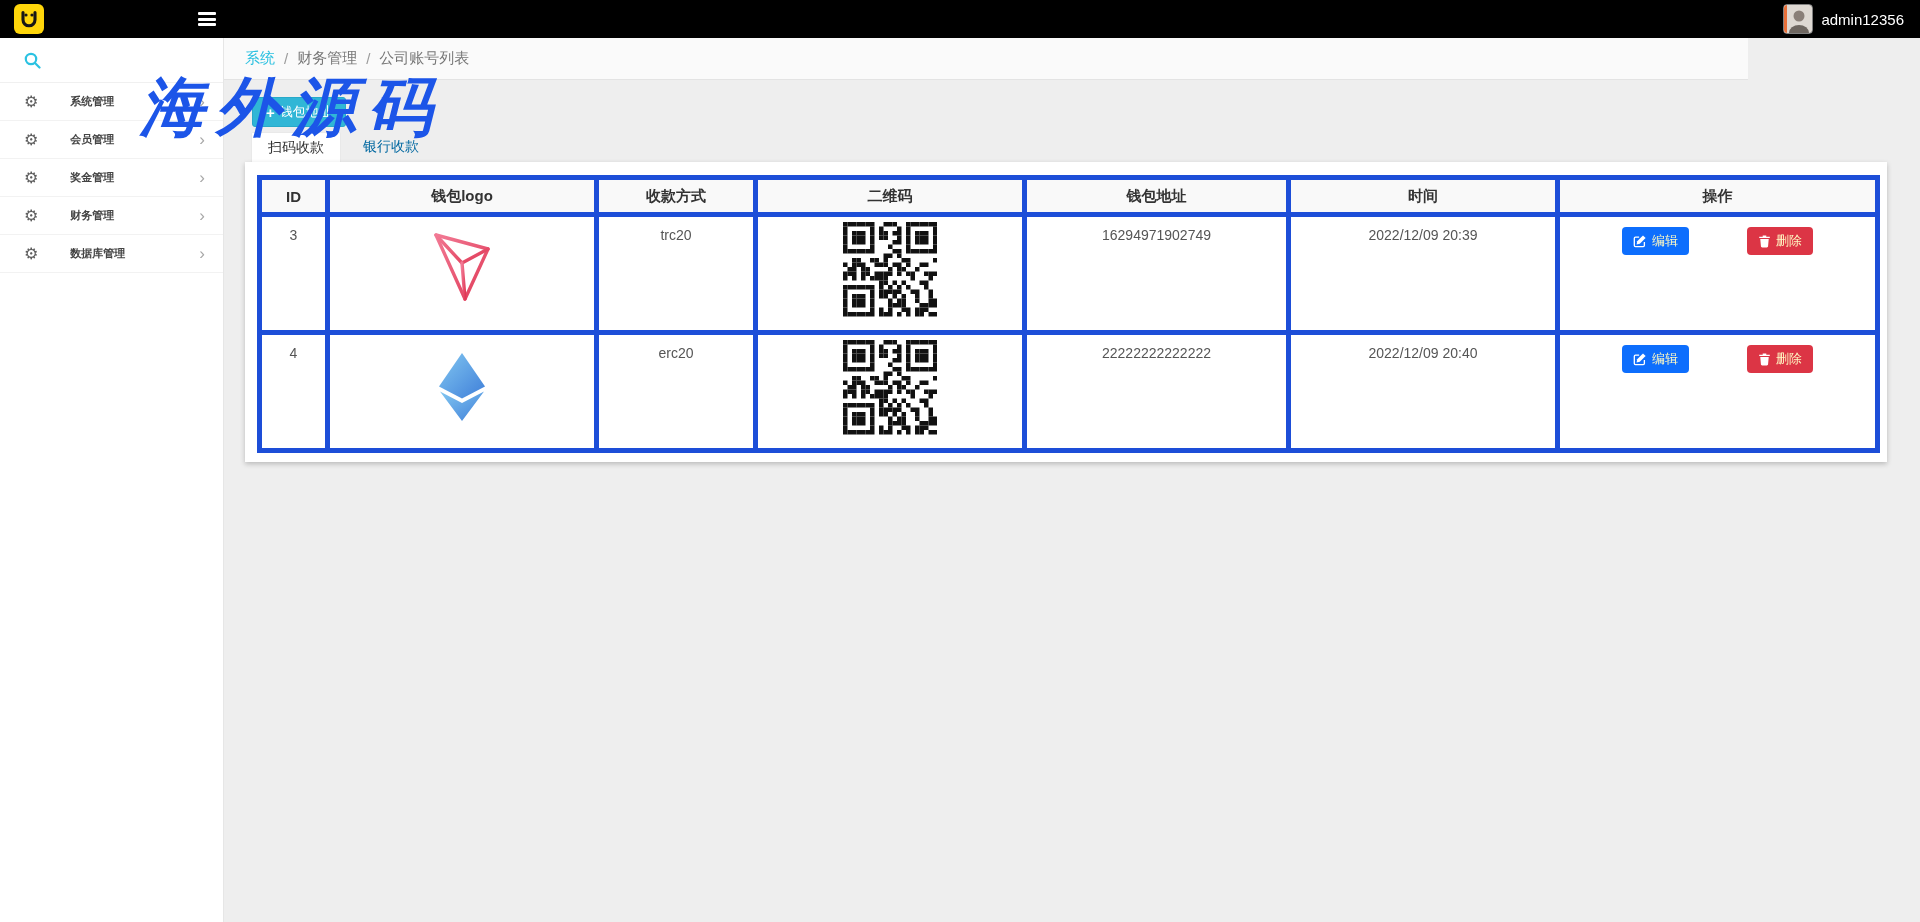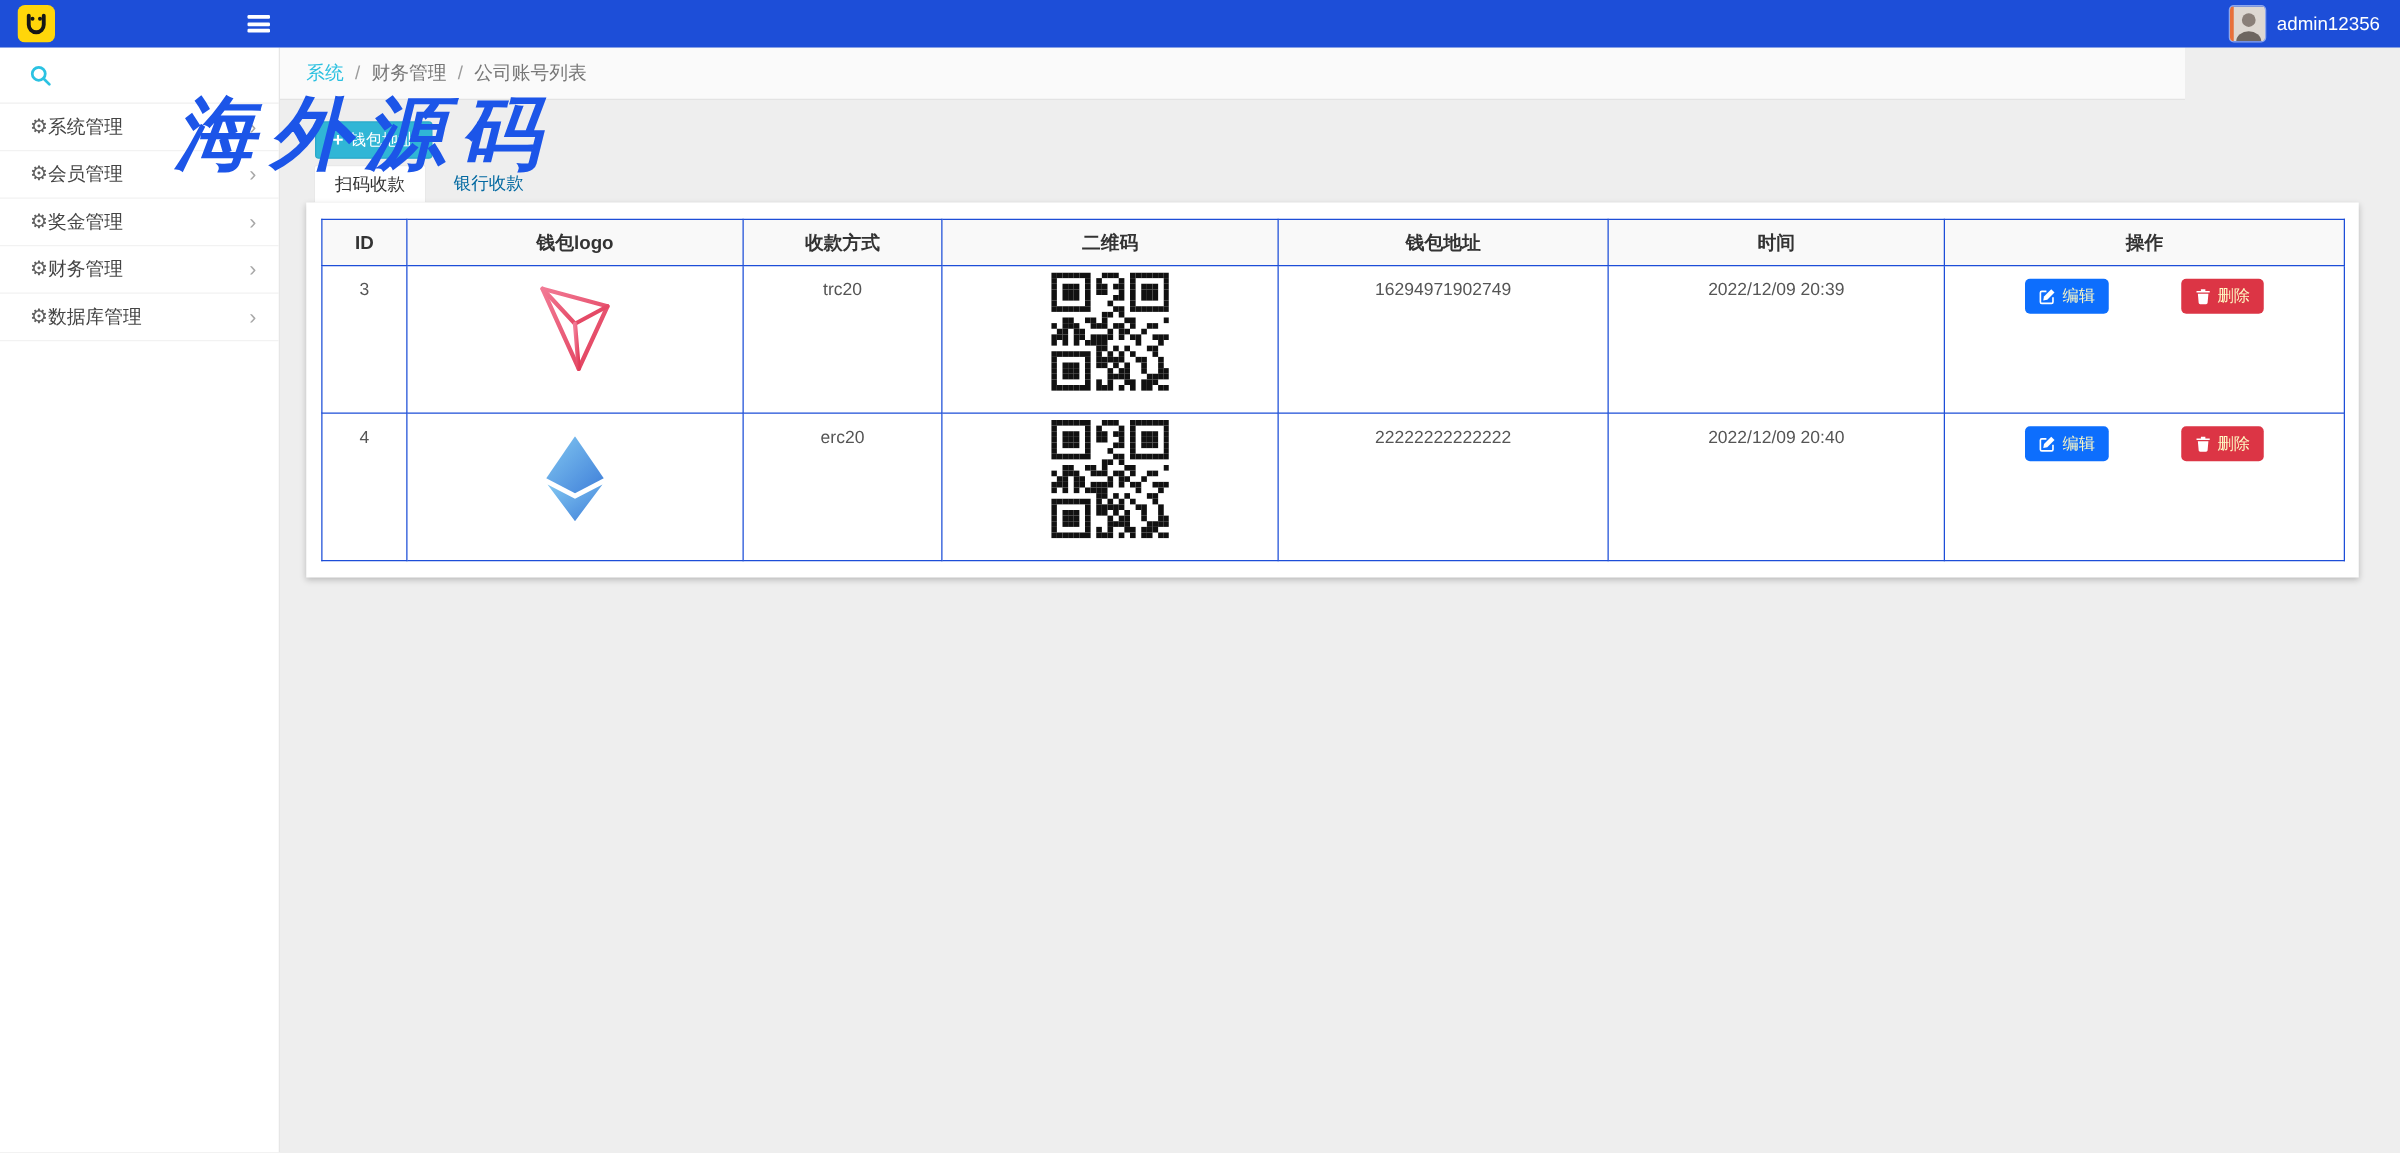--- a/index.html
+++ b/index.html
@@ -1,38 +1,38 @@
 <!DOCTYPE html>
 <html><head>
 <meta charset="utf-8">
 <style>
   * { margin:0; padding:0; box-sizing:border-box; }
   html,body { width:1920px; height:922px; overflow:hidden; }
   body { font-family:"Liberation Sans","DejaVu Sans",sans-serif; background:#eeeeee; position:relative; }
 
   
   .topbar { position:absolute; left:0; top:0; width:1920px; height:38px;
-            background:#1d4ed8; display:flex; align-items:center; z-index:30; }
+            background:#000000; display:flex; align-items:center; z-index:30; }
   .logo-box { position:absolute; left:14px; top:4px; width:30px; height:30px; }
   .hamburger { position:absolute; left:198px; top:12px; width:18px; height:14px;
                display:flex; flex-direction:column; justify-content:space-between; cursor:pointer; }
   .hamburger span { display:block; height:3px; background:#fff; border-radius:1px; }
   .user { margin-left:auto; display:flex; align-items:center; gap:9px; padding-right:16px; }
   .avatar { width:28px; height:28px; border-radius:3px; overflow:hidden; outline:1px solid rgba(255,255,255,.5); }
   .username { color:#fff; font-size:15px; }
 
   
   .sidebar { position:absolute; left:0; top:38px; width:224px; height:884px;
              background:#ffffff; border-right:1px solid #e6e6e6; z-index:20; }
   .side-search { height:45px; display:flex; align-items:center; padding-left:24px;
                  border-bottom:1px solid #f0f0f0; cursor:pointer; }
   .side-item { height:38px; display:flex; align-items:center; padding:0 18px 0 24px;
                border-bottom:1px solid #f2f2f2; cursor:pointer; }
   .gear { font-size:16px; color:#5f5f5f; line-height:1; }
-  .side-label { margin-left:0; font-size:15px; color:#444; }
+  .side-label { margin-left:32px; font-size:11px; color:#444;font-weight:bold; }
   .chev { margin-left:auto; color:#a8a8a8; font-size:17px; line-height:1; }
 
   
   .main { position:absolute; left:224px; top:38px; width:1524px; height:884px; background:#eeeeee; }
   .crumbbar { height:42px; background:#fafafa; border-bottom:1px solid #e3e3e3;
               display:flex; align-items:center; padding-left:21px; font-size:15px; }
   .crumb-link { color:#2bc0e0; cursor:pointer; }
   .crumb-sep { color:#9b9b9b; margin:0 9px; }
   .crumb-txt { color:#777; }
 
@@ -45,21 +45,21 @@
   .tabbar { position:absolute; left:27px; top:94px; height:30px; display:flex; align-items:stretch;justify-content:flex-end; }
   .tab { font-size:14px; display:flex; align-items:center; padding:0 16px; cursor:pointer; }
   .tab.active { background:#ffffff; color:#333; border:1px solid #e9e9e9; border-bottom:none; border-radius:2px 2px 0 0; }
   .tab.inactive { color:#0369a1; padding:0 22px; }
 
   .panel { position:absolute; left:21px; top:124px; width:1642px; height:300px;
            background:#ffffff; box-shadow:0 2px 5px rgba(0,0,0,.22); }
 
   table.grid { position:absolute; left:12px; top:13px; width:1618px;
                border-collapse:collapse; table-layout:fixed; }
-  .grid th, .grid td { border:1px solid #1d4ed8; text-align:center; }
+  .grid th, .grid td { border:5px solid #1d4ed8; text-align:center; }
   .grid th { height:37px; background:#f9f9f9; font-size:15px; color:#333; font-weight:bold; }
   .grid td { height:118px; vertical-align:top; padding-top:10px; font-size:14px; color:#555; }
   td.c-logo { padding-top:0; }
   td.c-qr { padding-top:5px; }
   .tron-svg { margin-top:12px; display:inline-block; }
   .eth-svg { margin-top:18px; display:inline-block; }
 
   .abtn { display:inline-flex; align-items:center; gap:5px; border:none; border-radius:4px;
           color:#fef9c3; font-size:13px; padding:5px 11px; cursor:pointer; font-family:inherit; }
   .abtn.edit { background:#0d6efd; margin-right:7px; }

